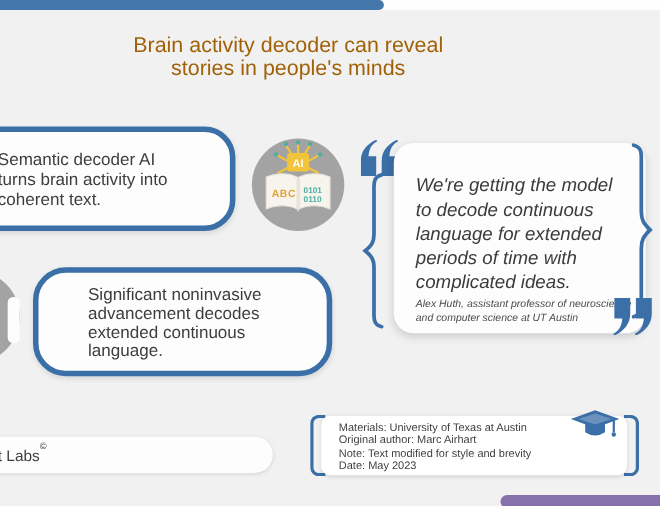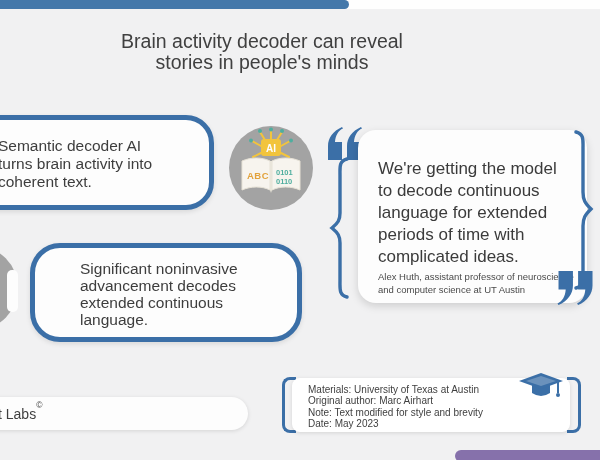--- a/index.html
+++ b/index.html
@@ -7,41 +7,41 @@
   body { font-family:"Liberation Sans", sans-serif; background:#ffffff; }
   .stage { position:relative; width:600px; height:460px; overflow:hidden; background:#ffffff; }
 
   .top-white-strip { position:absolute; top:0; left:0; width:600px; height:9px; background:#fefefe; }
   .gray-canvas { position:absolute; top:9px; left:0; width:600px; height:451px; background:#f1f1f2; }
 
   .top-bar { position:absolute; top:0; left:0; width:349px; height:9px; background:#4478aa;
              border-radius:0 9px 9px 0; }
 
   .title { position:absolute; top:31px; left:0; width:524px; text-align:center;
-           font-size:19.5px; line-height:20.5px; color:#404040; white-space:pre-line; }
+           font-size:19.5px; line-height:20.5px; color:#a16207; white-space:pre-line; }
 
   .card { position:absolute; background:#fdfdfd; border:5px solid #3b6fa7;
           box-shadow:0 2px 5px rgba(0,0,0,0.10); }
   .card1 { left:-48px; top:115px; width:262px; height:95px; border-radius:28px; }
   .card2 { left:30px; top:243px; width:272px; height:99px; border-radius:30px; }
   .card-text { font-size:15.5px; line-height:18px; color:#3d3d3d; white-space:pre-line; }
   .card1 .card-text { padding:17px 6px 0 41px; }
   .card2 .card-text { padding:12px 4px 0 45px; line-height:17px; }
 
   .circle { position:absolute; width:84px; height:84px; border-radius:50%; background:#a3a3a3; }
   .icon1 { left:229px; top:126px; }
   .icon2 { left:-66px; top:246px; }
 
   .open-quote { position:absolute; left:328px; top:127px; }
   .close-quote { position:absolute; left:552px; top:271px; transform:rotate(180deg); }
   .brace-left { position:absolute; left:327px; top:157px; }
   .brace-right { position:absolute; left:574px; top:130px; transform:scaleX(-1); }
 
   .quote-card { position:absolute; left:358px; top:130px; width:229px; height:173px;
-                background:#fdfdfd; border-radius:18px; box-shadow:0 3px 8px rgba(0,0,0,0.15); }
+                background:#fdfdfd; border-radius:18px; box-shadow:0 3px 8px rgba(0,0,0,0.15);font-style:italic; }
   .quote-text { position:absolute; left:20px; top:28px; width:200px;
                 font-size:17px; line-height:22px; color:#3b3b3b; white-space:pre-line; }
   .quote-attrib { position:absolute; left:20px; top:140px; width:200px;
                   font-size:9.5px; line-height:13px; color:#4a4a4a; white-space:pre-line; }
 
   .footer-pill { position:absolute; left:-60px; top:397px; width:308px; height:33px;
                  background:#fdfdfd; border-radius:17px; box-shadow:0 1px 4px rgba(0,0,0,0.12);
                  display:flex; align-items:center; justify-content:space-between;
                  padding:0 12px 0 58px; }
   .labs { font-size:14px; color:#3f3f3f; }

